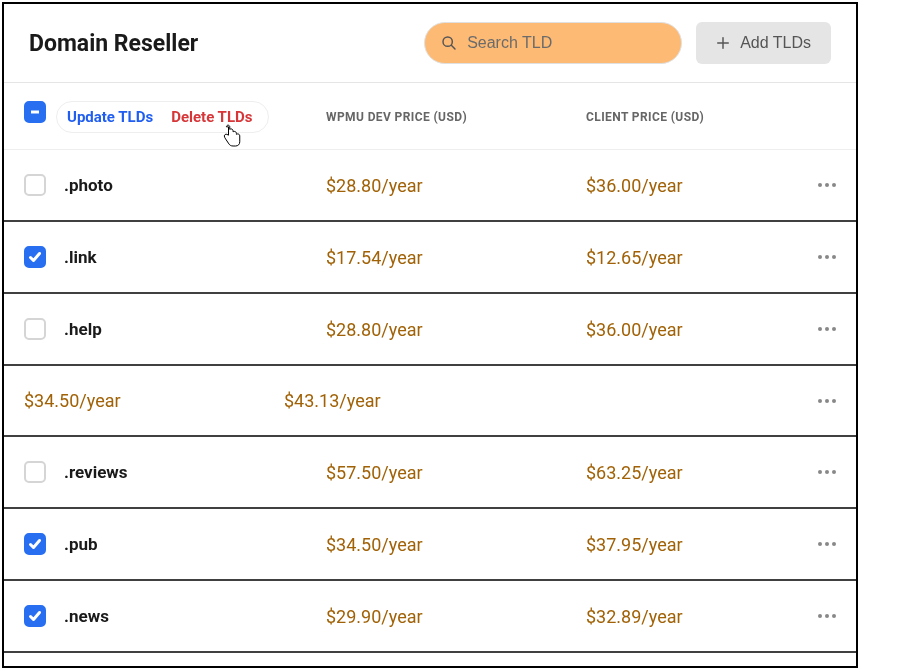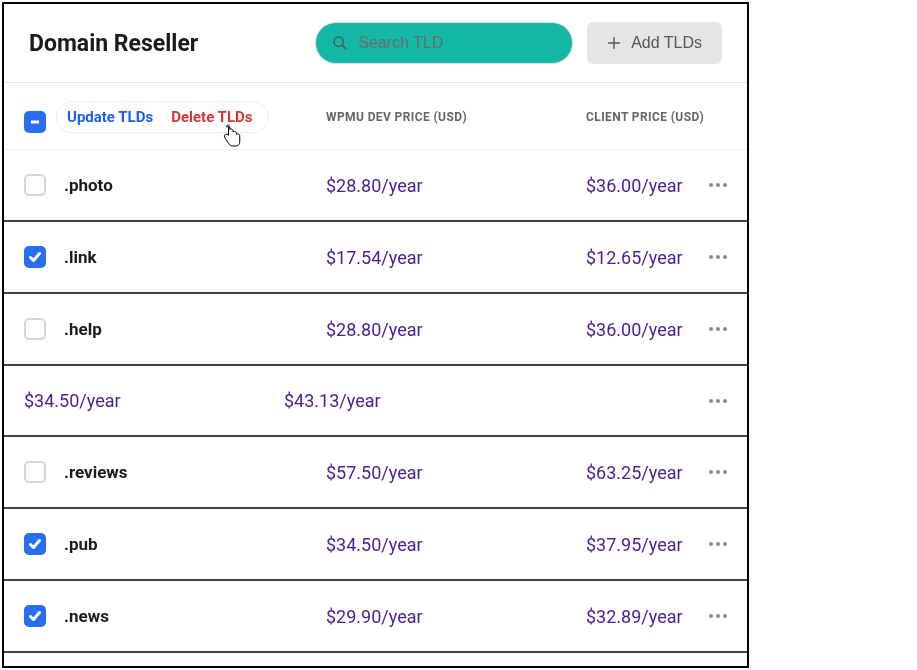--- a/index.html
+++ b/index.html
@@ -10,41 +10,41 @@
     body {
       font-family: -apple-system, BlinkMacSystemFont, "Segoe UI", Roboto, Helvetica, Arial, sans-serif;
       background: #fff;
       color: #333;
       width: 917px;
       height: 670px;
       overflow: hidden;
     }
     .container {
       border: 2px solid #000;
-      width: 747px;
+      width: 856px;
       height: 666px;
       margin: 2px;
       overflow: hidden;
     }
     .header {
       display: flex;
       align-items: center;
       padding: 18px 25px 18px 25px;
       gap: 14px;
     }
     .page-title {
       font-size: 23px;
       font-weight: 700;
       color: #1a1a1a;
       flex: 1;
     }
     .search-wrap {
       display: flex;
       align-items: center;
-      background: #14b8a6;
+      background: #fdba74;
       border: 1px solid #e0e0e0;
       border-radius: 24px;
       height: 42px;
       padding: 0 16px;
       width: 258px;
       gap: 10px;
       justify-content: center;
     }
     .search-icon {
       width: 16px;
@@ -86,21 +86,21 @@
     }
     .toolbar-row {
       display: flex;
       align-items: center;
       padding: 18px 20px 16px 20px;
       gap: 0;
       border-bottom: 1px solid #eee;
     }
     .bulk-cell {
       display: flex;
-      align-items: flex-end;
+      align-items: flex-start;
       gap: 12px;
       width: 302px;
       position: relative;
     }
     .checkbox {
       width: 22px;
       height: 22px;
       border: 2px solid #d5d5d5;
       border-radius: 5px;
       background: #fff;
@@ -181,21 +181,21 @@
       gap: 18px;
       width: 302px;
     }
     .tld-name {
       font-size: 17px;
       font-weight: 700;
       color: #1a1a1a;
     }
     .price {
       font-size: 18px;
-      color: #4c1d95;
+      color: #a16207;
     }
     .price-dev {
       width: 260px;
     }
     .price-client {
       flex: 1;
     }
     .actions {
       width: 40px;
       display: flex;

